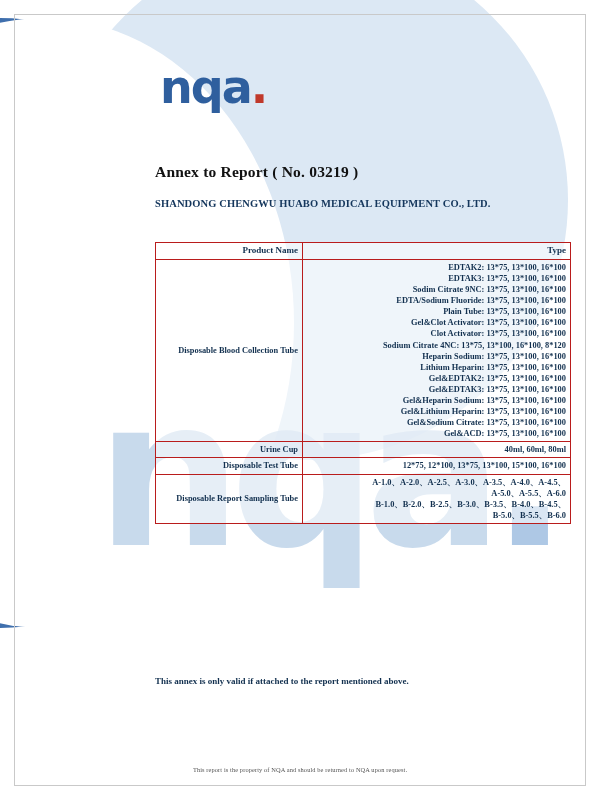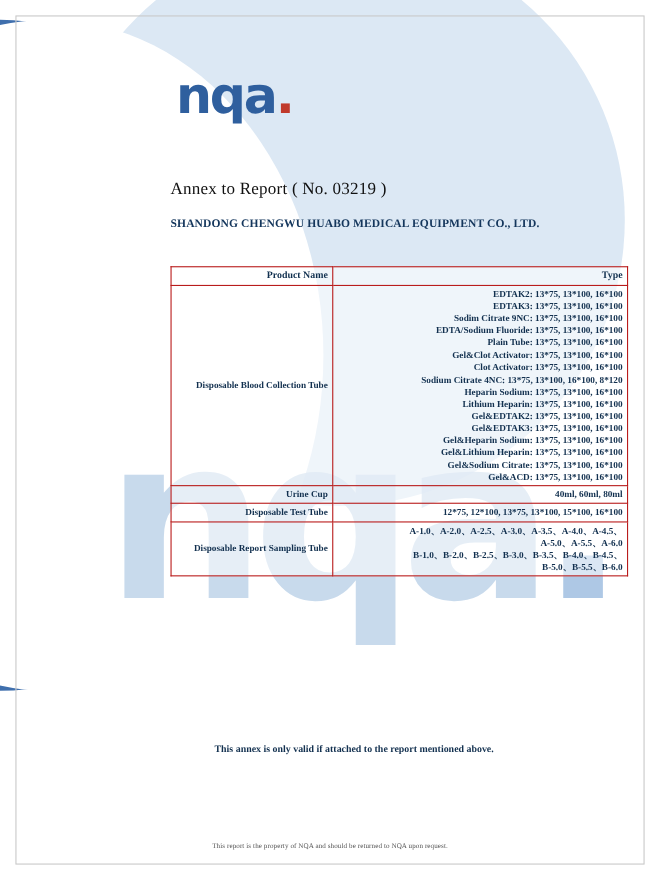--- a/index.html
+++ b/index.html
@@ -104,21 +104,21 @@
     color: #c0392b;
     font-size: 46px;
   }
 
   .annex-title {
     position: absolute;
     left: 155px;
     top: 163px;
     font-family: "Liberation Serif", serif;
     font-size: 15.5px;
-    font-weight: 400;
+    font-weight: 700;
     color: #111;
     letter-spacing: .2px;
   }
 
   .company {
     position: absolute;
     left: 155px;
     top: 198px;
     font-size: 10.5px;
     font-weight: 700;
@@ -166,21 +166,20 @@
     font-size: 8.6px;
   }
 
   .footnote {
     position: absolute;
     left: 155px;
     top: 676px;
     font-size: 9px;
     font-weight: 700;
     color: #12304f;
-    margin-left: 40px;
   }
 
   .disclaimer {
     position: absolute;
     left: 0;
     right: 0;
     top: 766px;
     text-align: center;
     font-size: 6.4px;
     color: #555;

